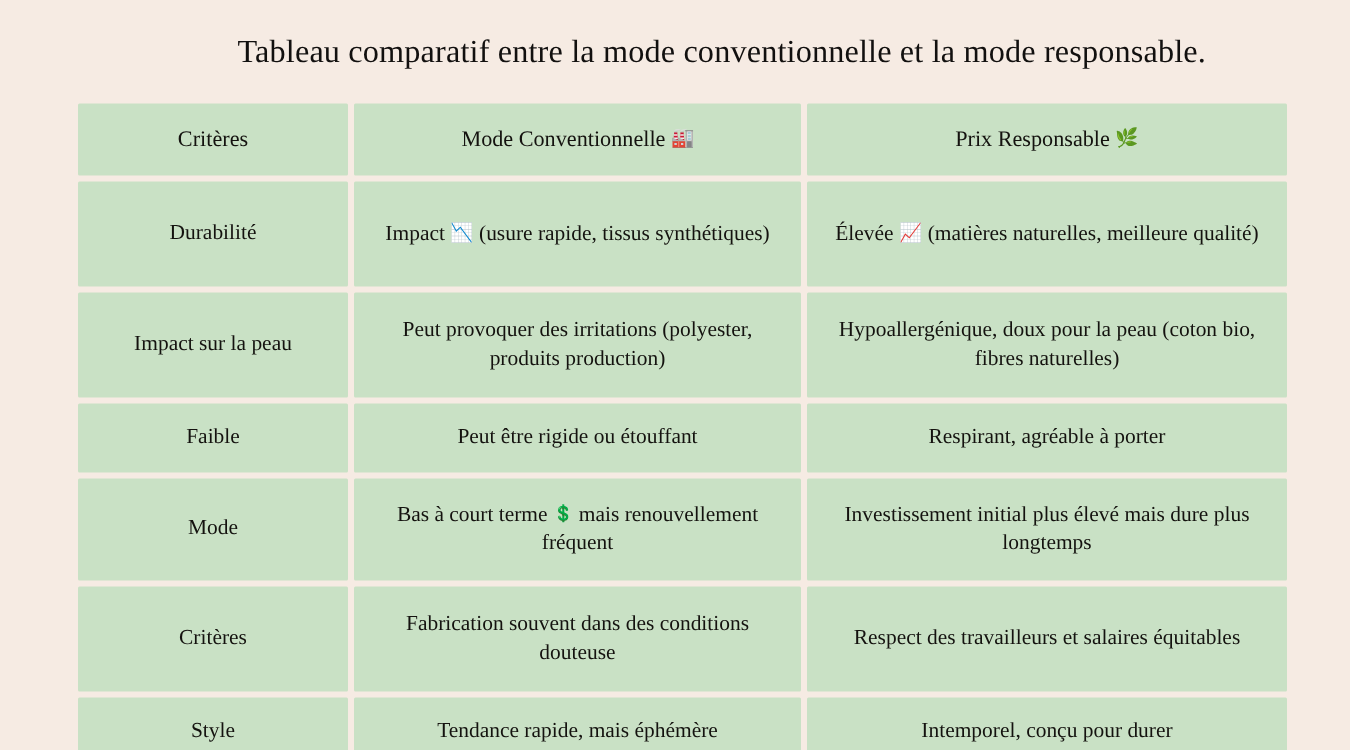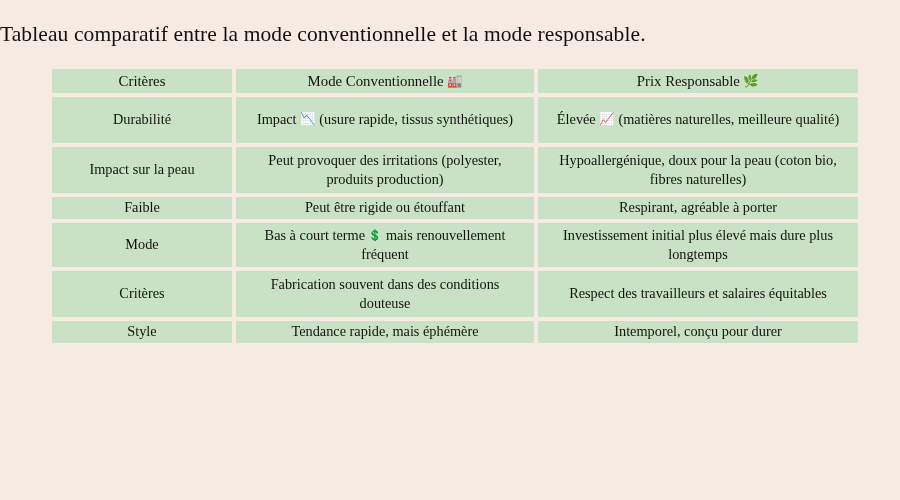--- a/index.html
+++ b/index.html
@@ -17,41 +17,41 @@
     position: relative;
     width: 900px;
     height: 500px;
     box-sizing: border-box;
   }
   .title {
     position: absolute;
     top: 22px;
     left: 0;
     width: 804px;
-    text-align: left;
+    text-align: right;
     font-size: 21.5px;
     color: #12100f;
     letter-spacing: 0.1px;
     font-family: "Liberation Serif", "DejaVu Serif", serif;
   }
   .table {
     position: absolute;
     left: 48px;
     top: 65px;
     width: 806px;
     border-collapse: separate;
     border-spacing: 4px 4px;
     table-layout: fixed;
   }
   .table td {
     background: #c9e1c5;
     color: #14120f;
     text-align: center;
     vertical-align: middle;
-    padding: 0 10px;
+    padding: 12px 10px;
     font-size: 14.3px;
     line-height: 1.36;
     border-radius: 1px;
     font-family: "Liberation Serif", "DejaVu Serif", serif;
   }
   .col-crit { width: 180px; }
   .col-conv { width: 298px; }
   .col-resp { width: 320px; }
 
   tr.r-head td { height: 24px; font-size: 14.8px; }

